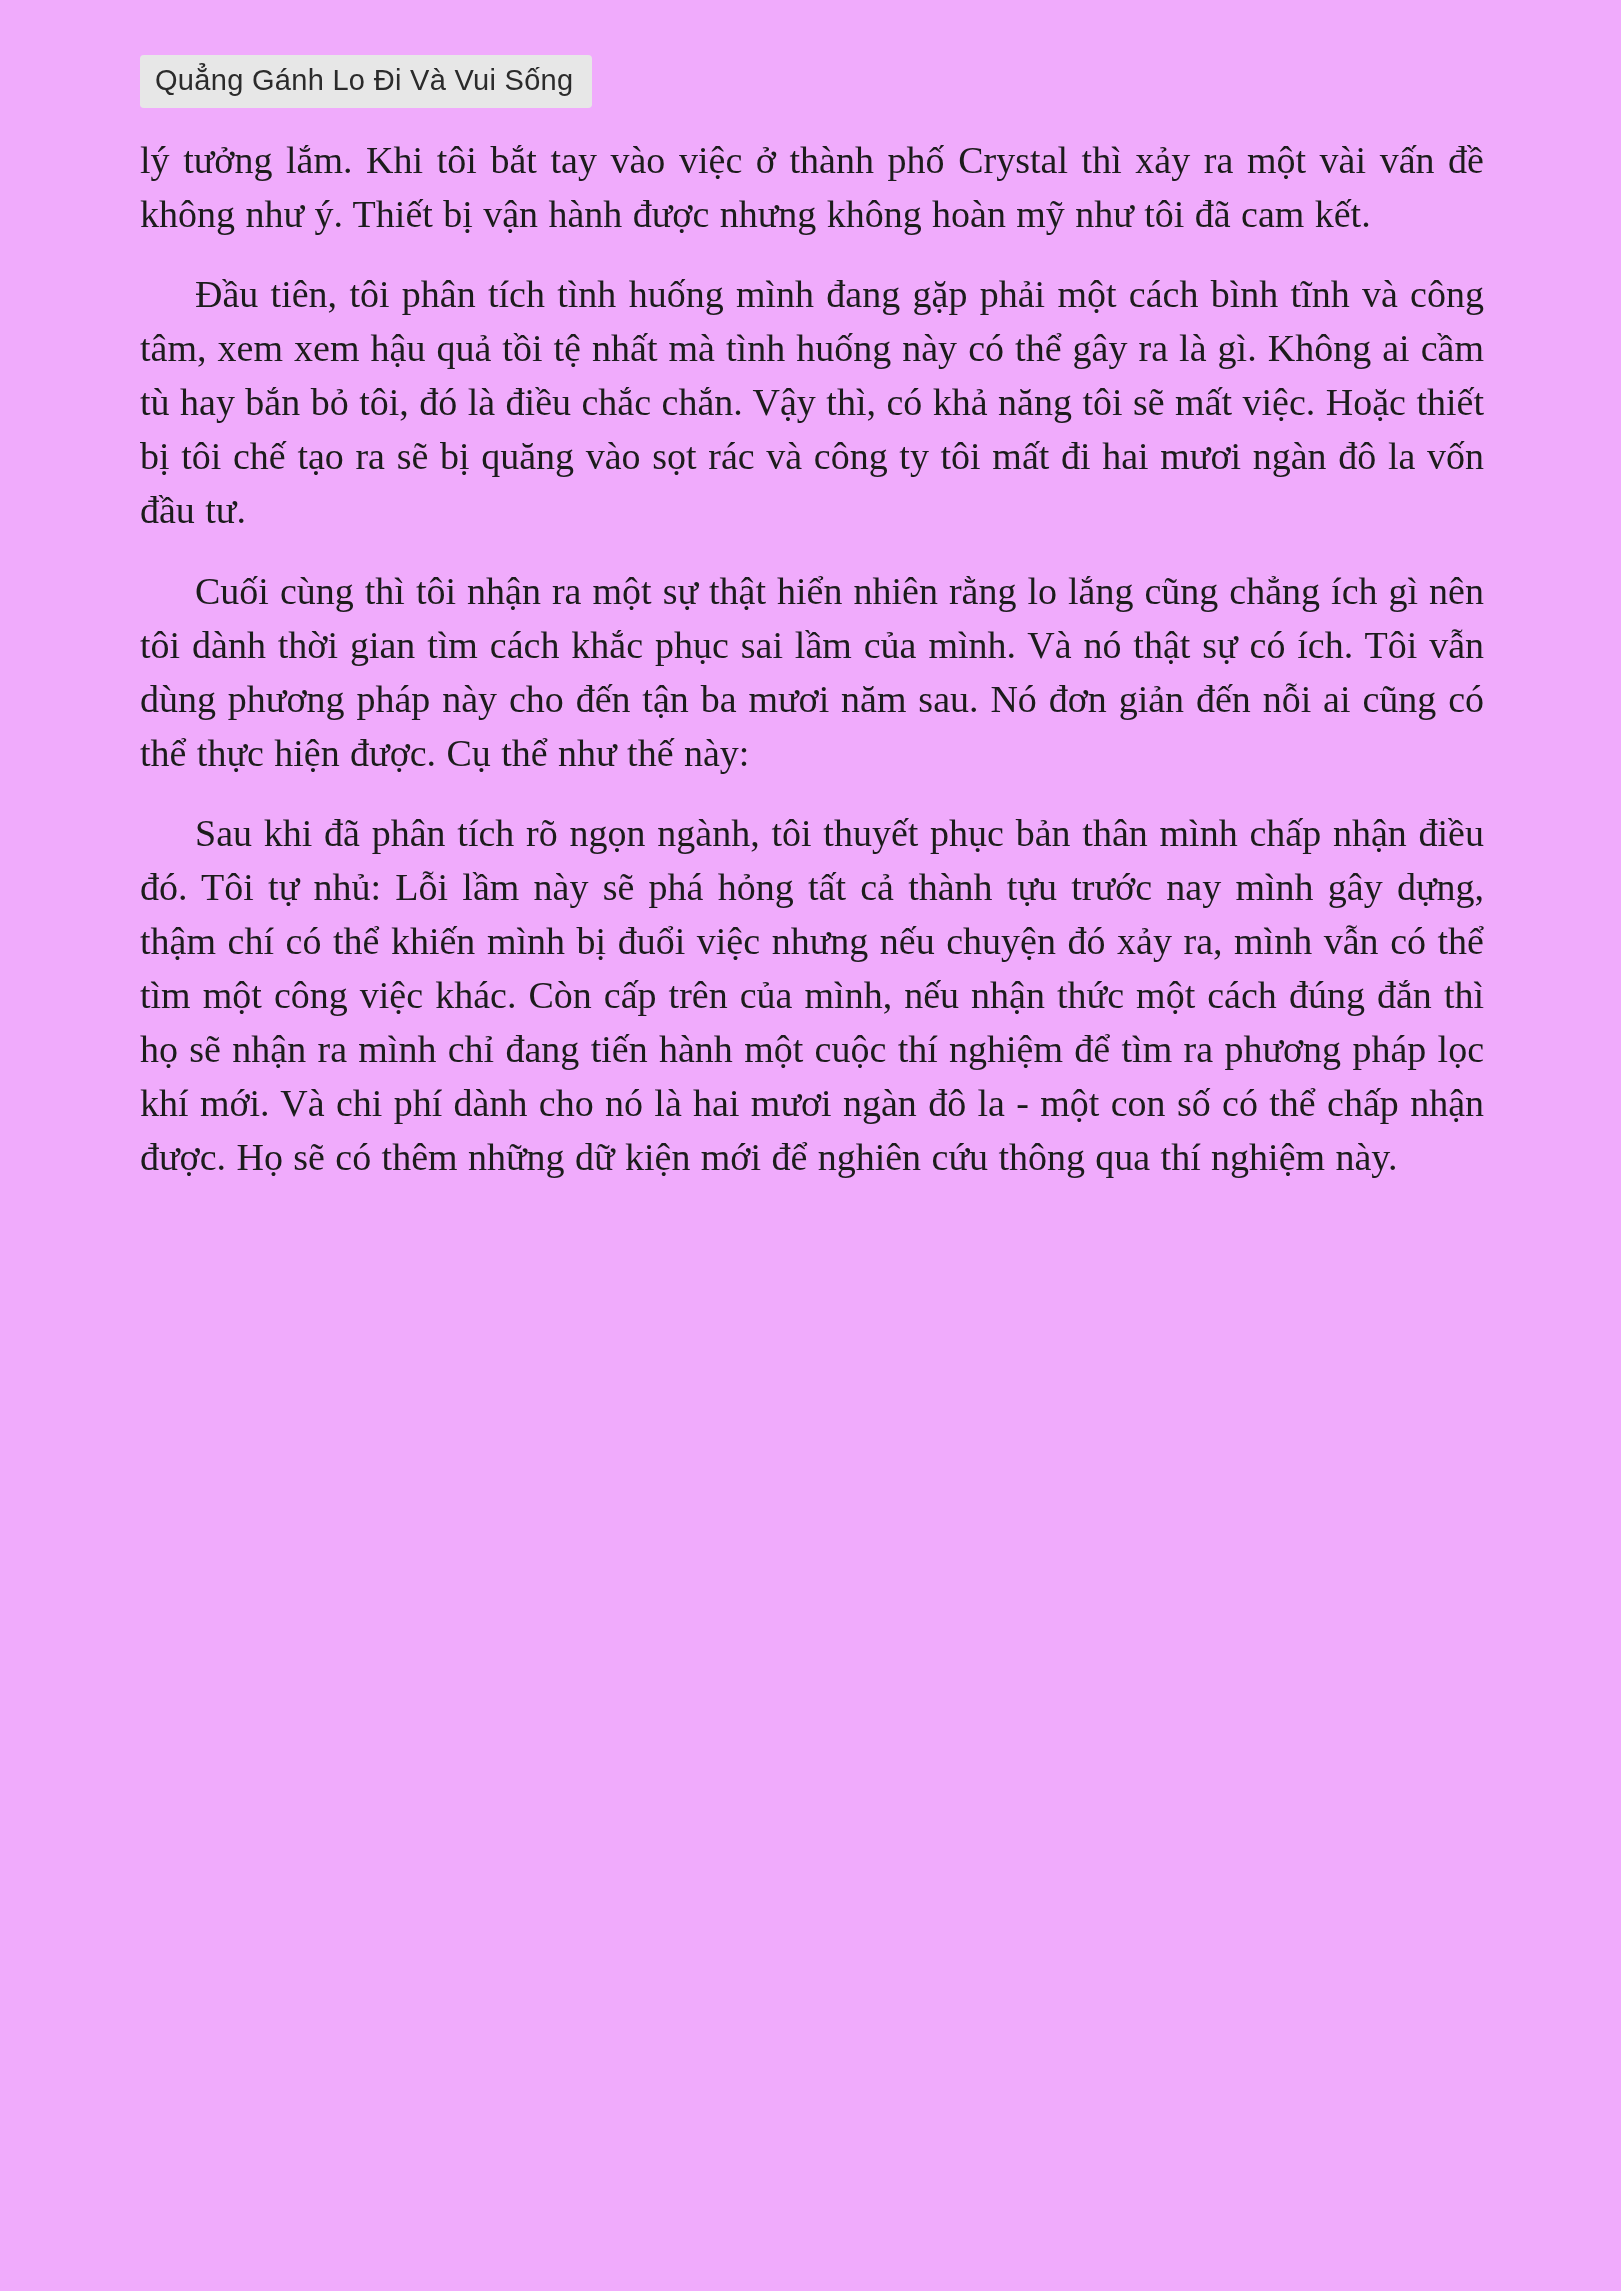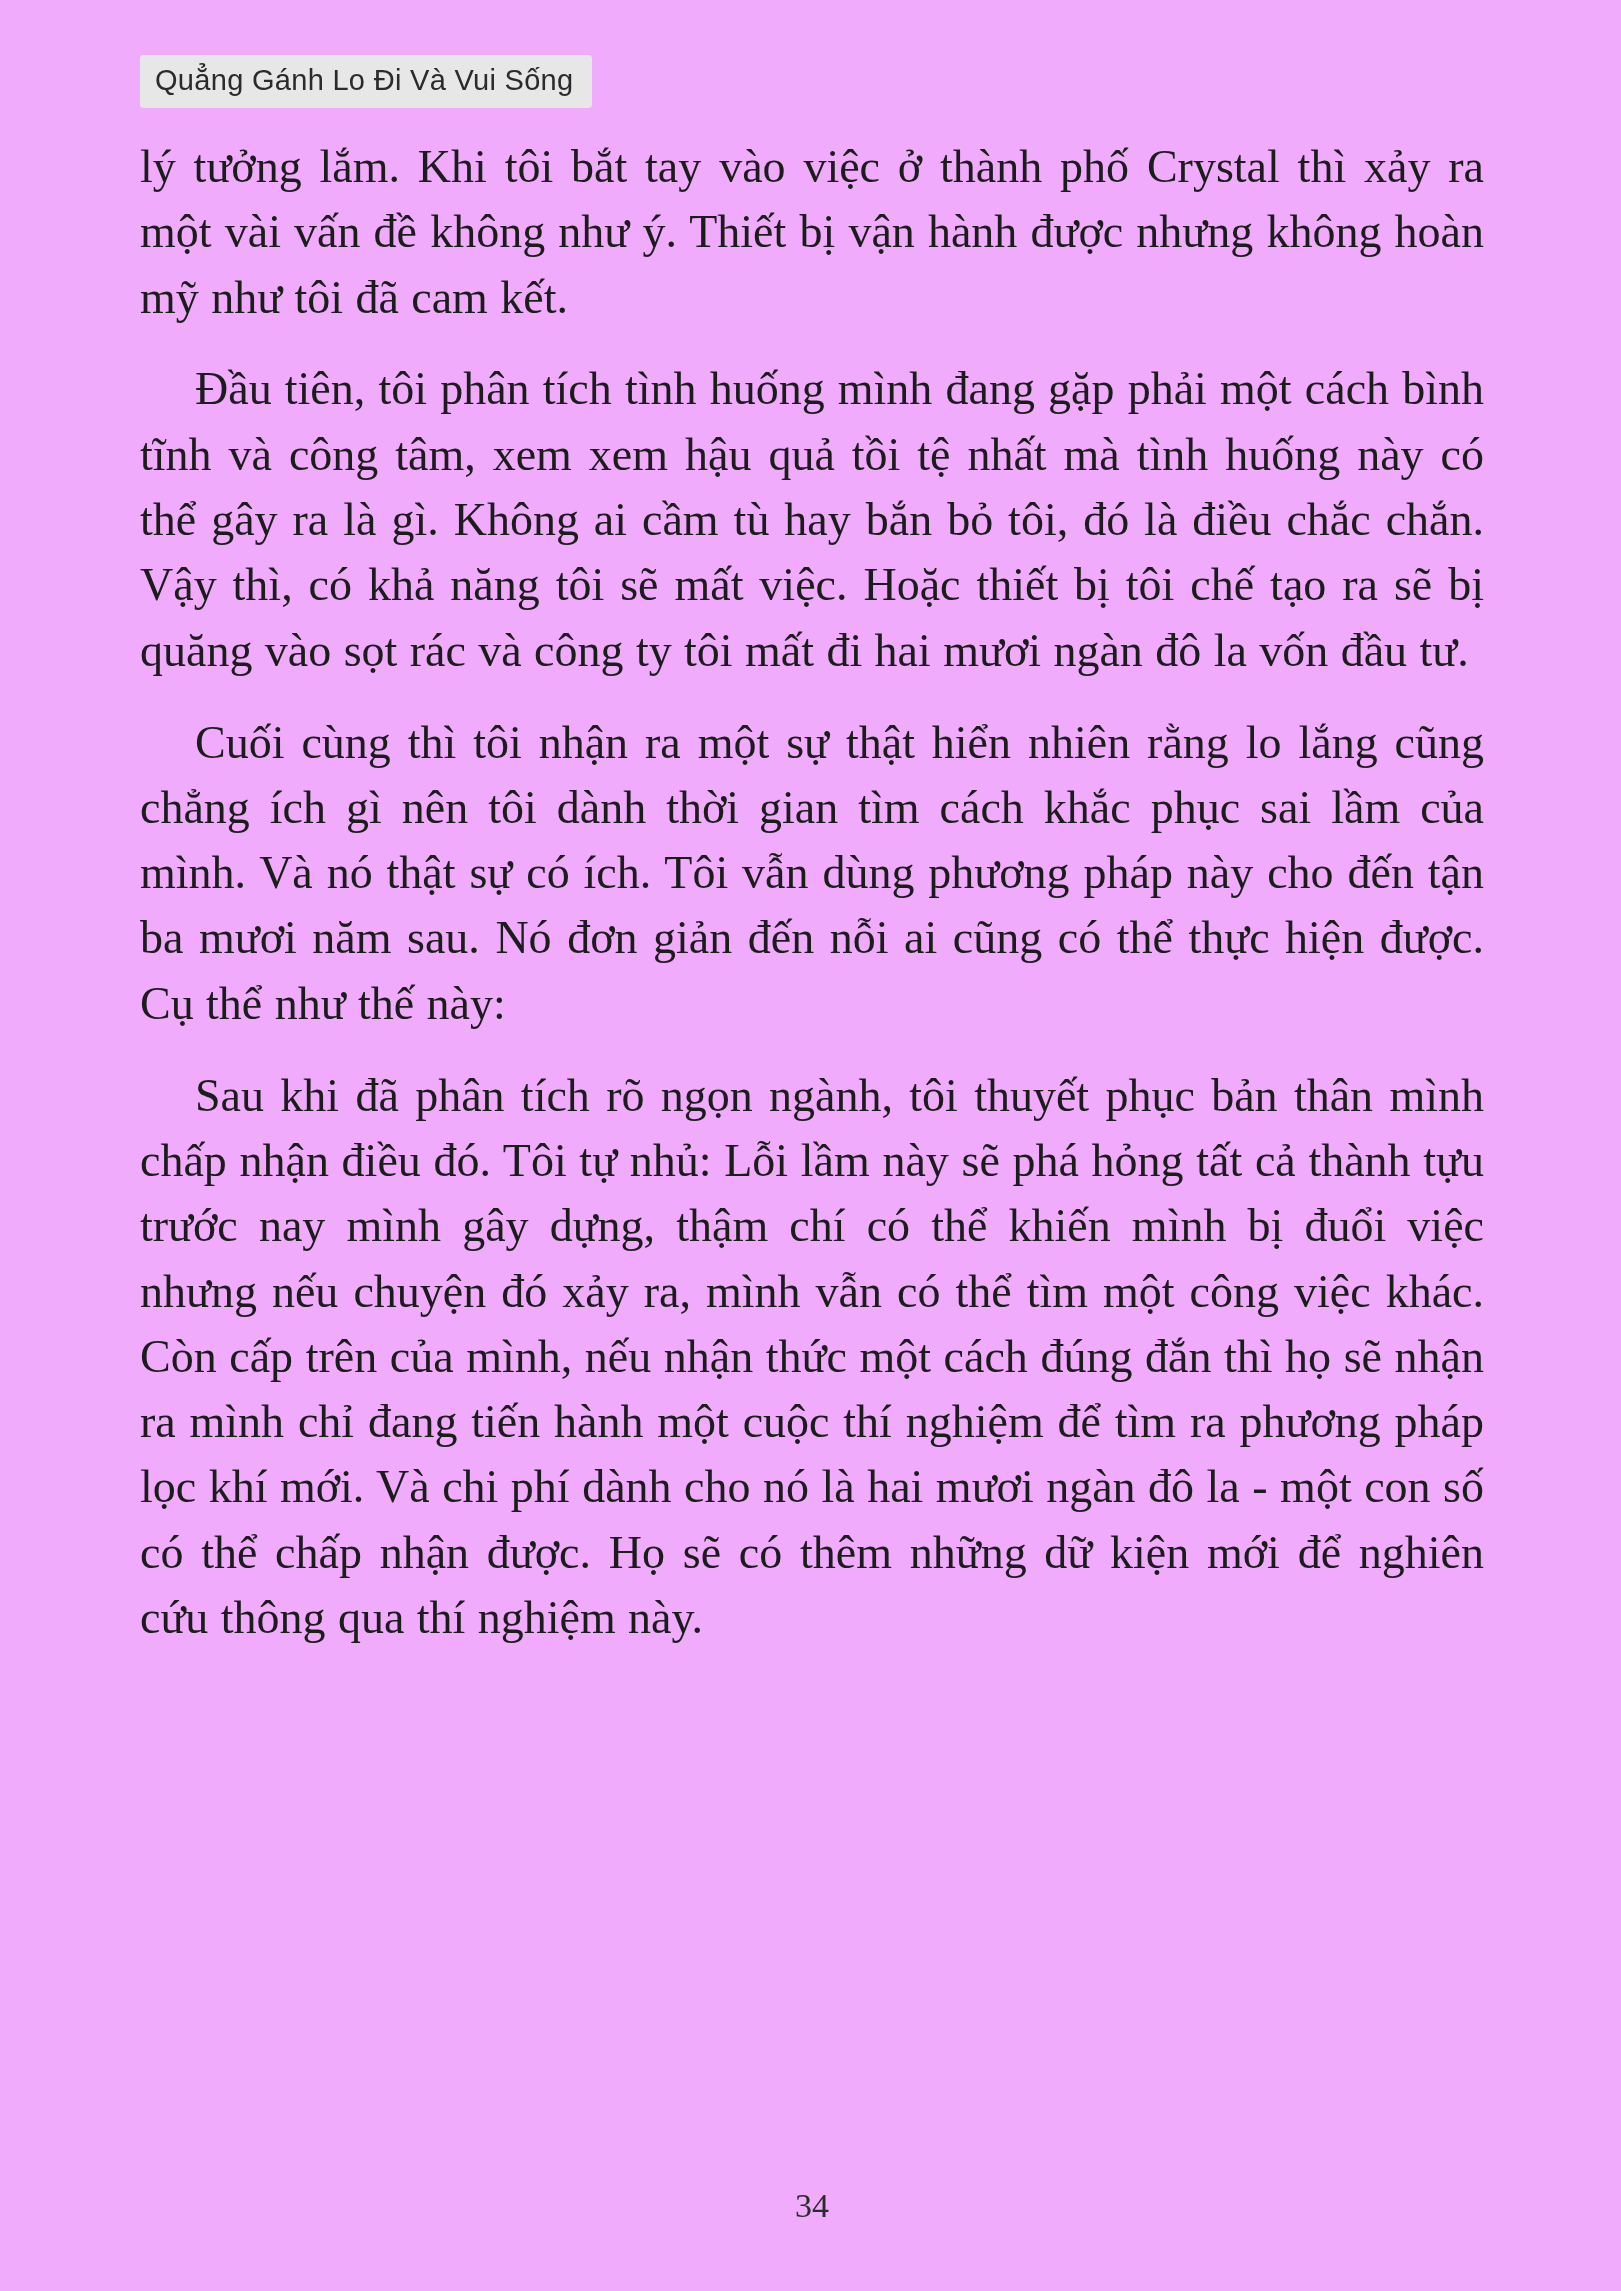--- a/index.html
+++ b/index.html
@@ -27,21 +27,21 @@
     color: #2b2b2b;
     letter-spacing: 0.3px;
   }
   .content {
     position: absolute;
     top: 134px;
     left: 140px;
     width: 1344px;
   }
   .para {
-    font-size: 46px;
+    font-size: 38px;
     line-height: 1.42;
     text-align: justify;
     color: #1c1c1c;
     margin: 0 0 26.5px 0;
     text-indent: 55px;
     word-spacing: 0.9px;
   }
   .para.no-indent {
     text-indent: 0;
   }
@@ -66,18 +66,15 @@
     <span>Quẳng Gánh Lo Đi Và Vui Sống</span>
   </div>
 
   <div class="content">
     <p class="para no-indent">lý tưởng lắm. Khi tôi bắt tay vào việc ở thành phố Crystal thì xảy ra một vài vấn đề không như ý. Thiết bị vận hành được nhưng không hoàn mỹ như tôi đã cam kết.</p>
     <p class="para">Đầu tiên, tôi phân tích tình huống mình đang gặp phải một cách bình tĩnh và công tâm, xem xem hậu quả tồi tệ nhất mà tình huống này có thể gây ra là gì. Không ai cầm tù hay bắn bỏ tôi, đó là điều chắc chắn. Vậy thì, có khả năng tôi sẽ mất việc. Hoặc thiết bị tôi chế tạo ra sẽ bị quăng vào sọt rác và công ty tôi mất đi hai mươi ngàn đô la vốn đầu tư.</p>
     <p class="para">Cuối cùng thì tôi nhận ra một sự thật hiển nhiên rằng lo lắng cũng chẳng ích gì nên tôi dành thời gian tìm cách khắc phục sai lầm của mình. Và nó thật sự có ích. Tôi vẫn dùng phương pháp này cho đến tận ba mươi năm sau. Nó đơn giản đến nỗi ai cũng có thể thực hiện được. Cụ thể như thế này:</p>
     <p class="para">Sau khi đã phân tích rõ ngọn ngành, tôi thuyết phục bản thân mình chấp nhận điều đó. Tôi tự nhủ: Lỗi lầm này sẽ phá hỏng tất cả thành tựu trước nay mình gây dựng, thậm chí có thể khiến mình bị đuổi việc nhưng nếu chuyện đó xảy ra, mình vẫn có thể tìm một công việc khác. Còn cấp trên của mình, nếu nhận thức một cách đúng đắn thì họ sẽ nhận ra mình chỉ đang tiến hành một cuộc thí nghiệm để tìm ra phương pháp lọc khí mới. Và chi phí dành cho nó là hai mươi ngàn đô la - một con số có thể chấp nhận được. Họ sẽ có thêm những dữ kiện mới để nghiên cứu thông qua thí nghiệm này.</p>
   </div>
 
-  <div class="footer">
-    <span class="page-number">34</span>
-  </div>
 
 </div>
 
 
 </body></html>

